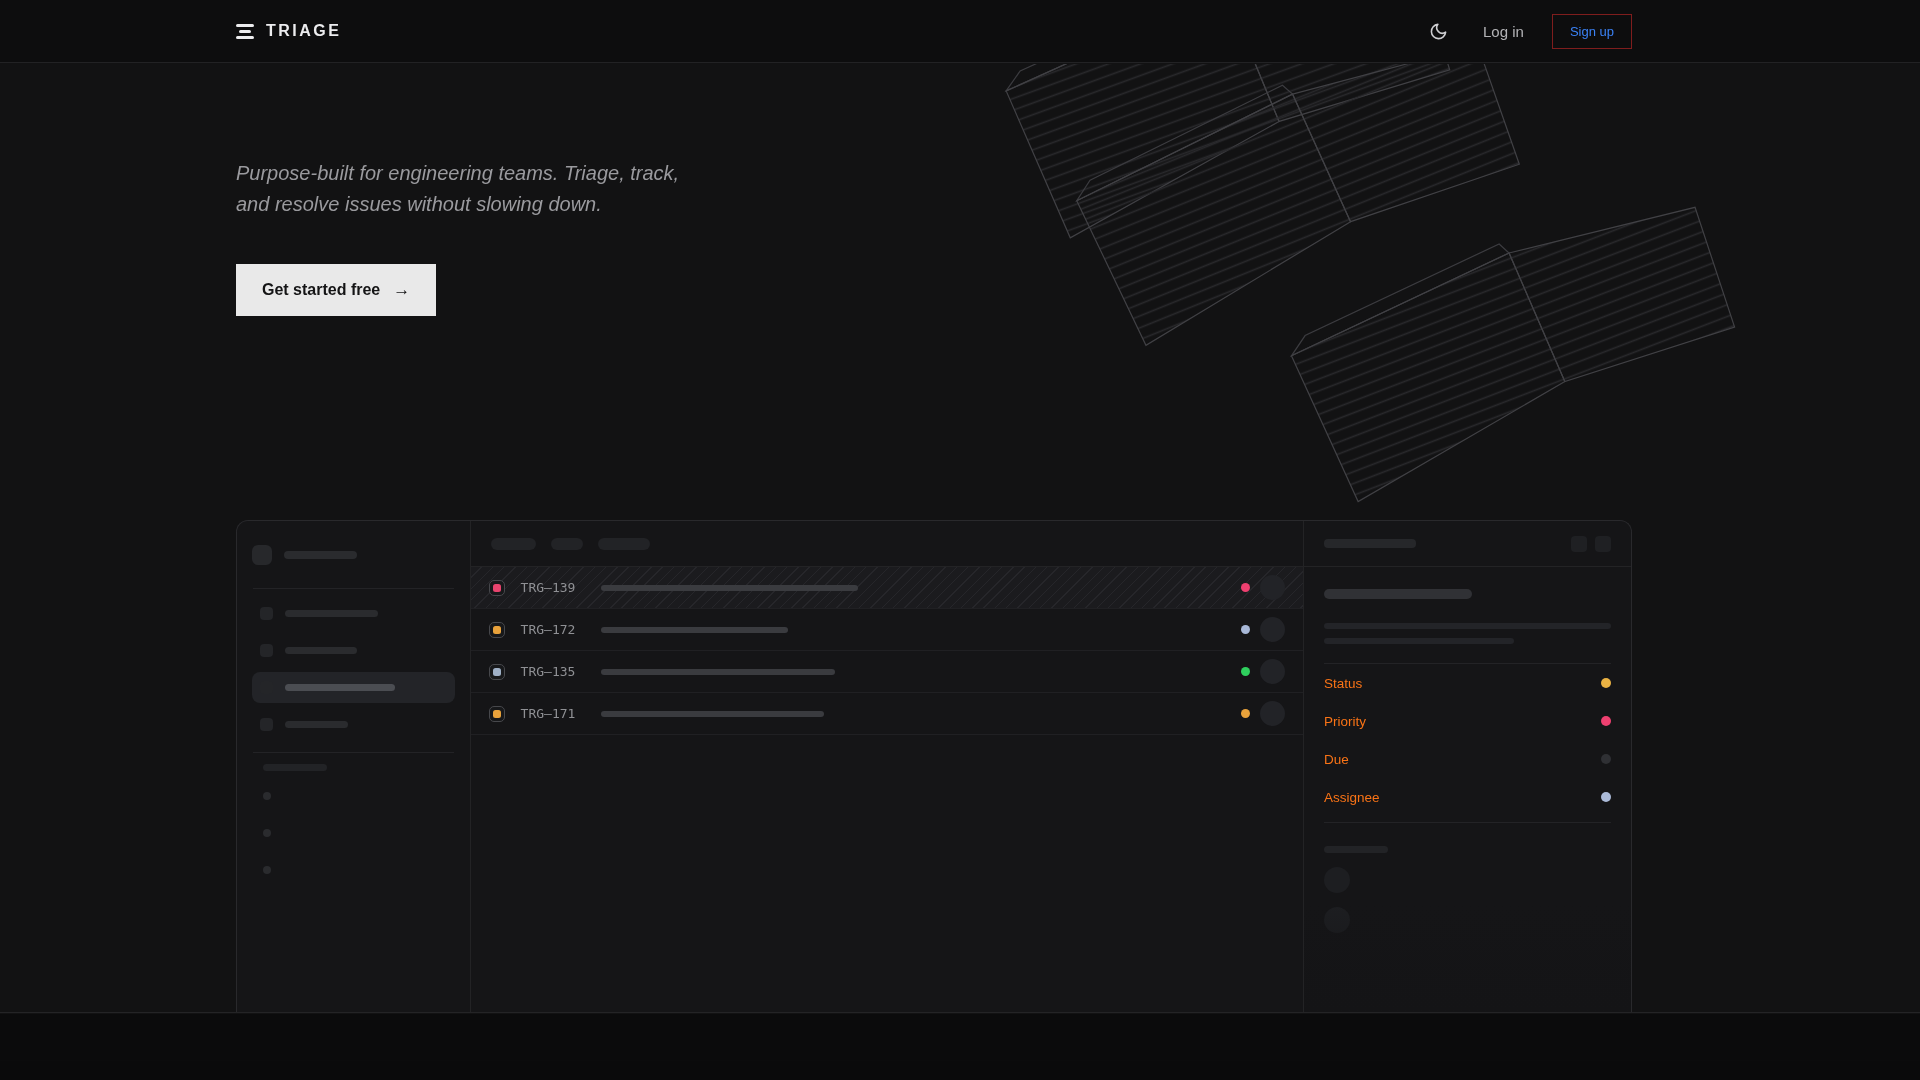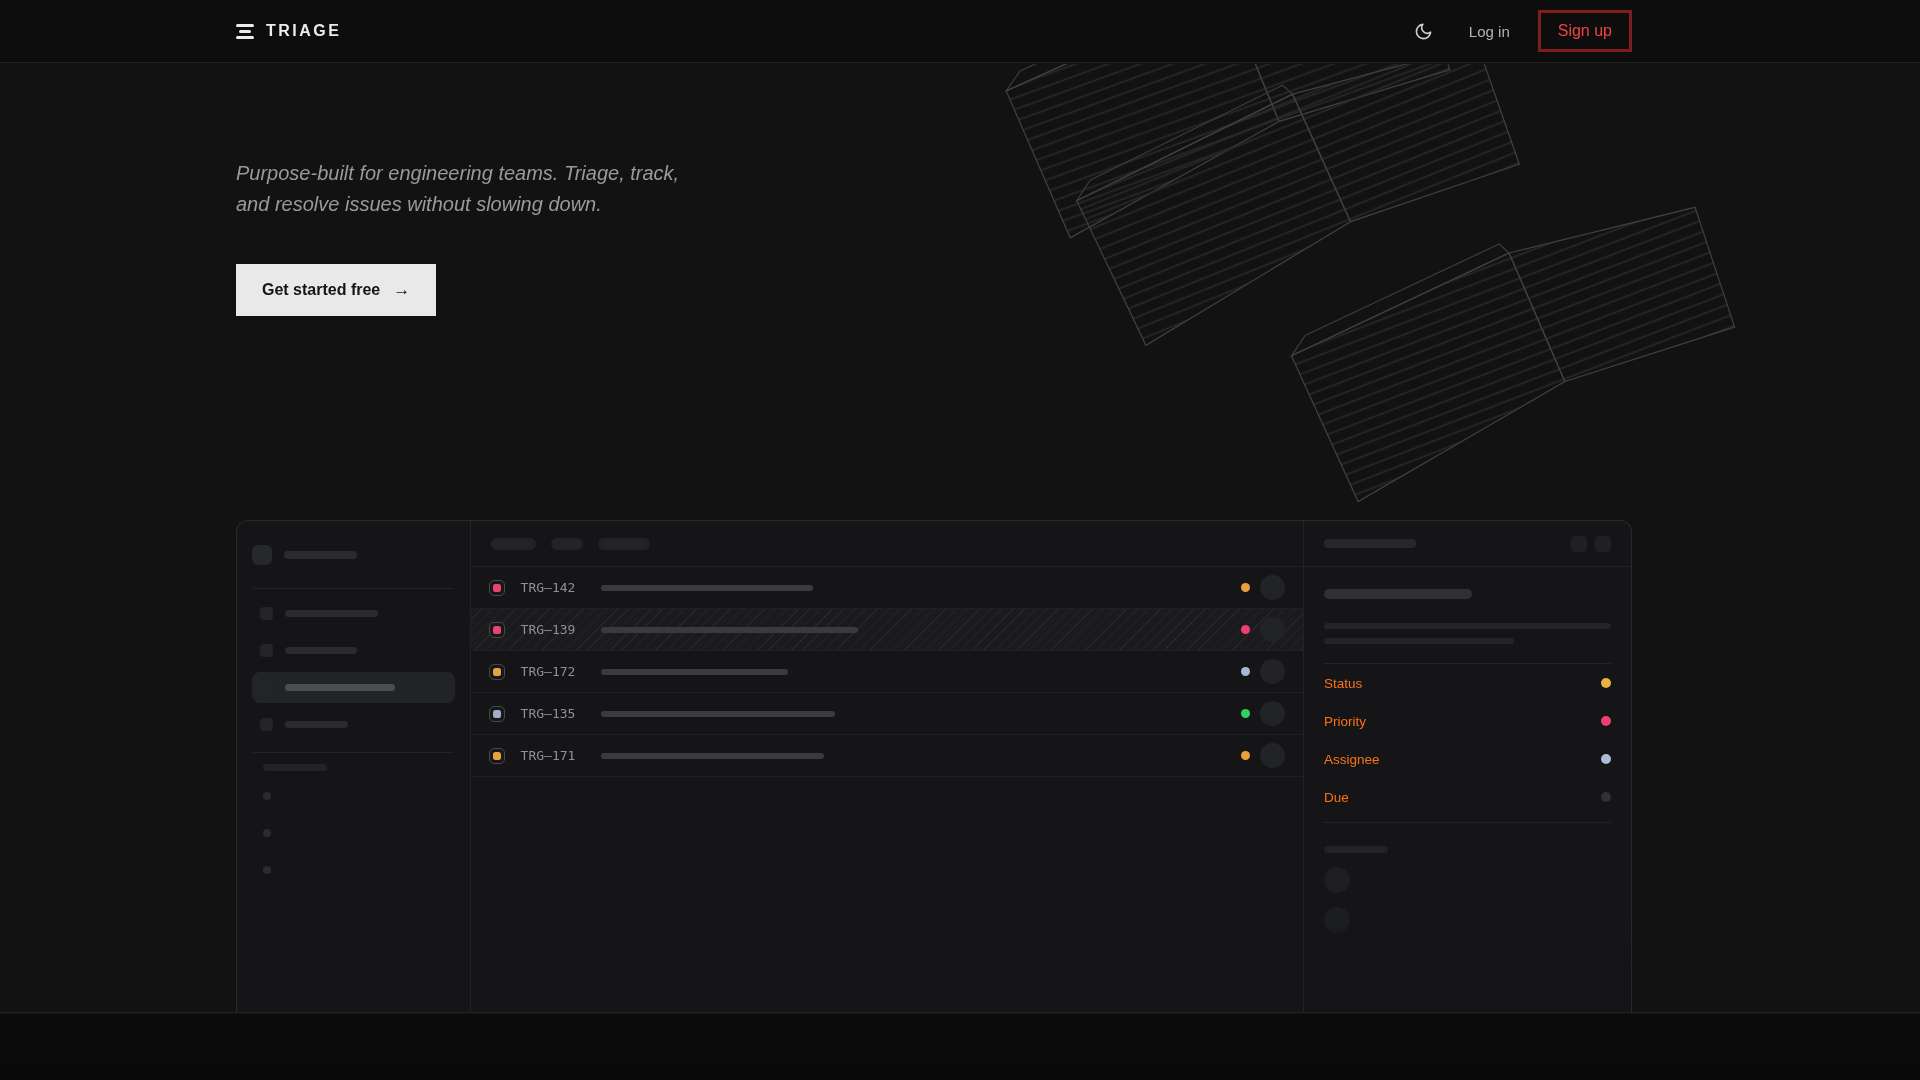--- a/index.html
+++ b/index.html
@@ -13,21 +13,21 @@
   .brand { display:flex; align-items:center; gap:12px; }
   .brand-icon { display:flex; flex-direction:column; gap:3px; width:18px; }
   .brand-icon span { height:3px; border-radius:1.5px; background:#ececee; }
   .brand-icon span:nth-child(1){ width:18px; }
   .brand-icon span:nth-child(2){ width:12px; margin-left:3px; }
   .brand-icon span:nth-child(3){ width:18px; }
   .brand-name { color:#ececee; font-size:16px; font-weight:700; letter-spacing:2.5px; }
   .nav-right { display:flex; align-items:center; gap:28px; }
   .moon-btn { width:34px; height:34px; display:flex; align-items:center; justify-content:center; cursor:pointer; }
   .login { color:#b3b3b6; font-size:15px; cursor:pointer; }
-  .signup { border:3px solid #7f1d1d; background:transparent; color:#ef4444; font-size:16px; padding:9px 17px; cursor:pointer; font-family:inherit; }
+  .signup { border:1px solid #7f1d1d; background:transparent; color:#3b82f6; font-size:13px; padding:9px 17px; cursor:pointer; font-family:inherit; }
 
   
   .hero { position:absolute; top:64px; left:0; width:1920px; height:949px; background:#121213; overflow:hidden; border-bottom:1px solid #242426; }
   .hero-copy { position:absolute; left:236px; top:62px; width:640px; z-index:2; }
   .headline { color:#ededee; font-size:57px; line-height:1.14; font-weight:500; letter-spacing:-1px; white-space:pre-line; }
   .subhead { margin-top:32px; color:#9a9a9e; font-size:20px; line-height:1.55; width:470px;font-style:italic; }
   .cta { margin-top:44px; display:inline-flex; align-items:center; gap:13px; background:#e9e9e9; color:#141415; border:none; font-family:inherit; font-size:16px; font-weight:600; padding:16px 26px; cursor:pointer; }
   .cta .arrow { font-size:17px; font-weight:400; }
 
   
@@ -188,31 +188,20 @@
         </div>
       </div>
 
       <div class="mock-col-list">
         <div class="list-header">
           <span class="tab-pill" style="width:45px"></span>
           <span class="tab-pill" style="width:32px"></span>
           <span class="tab-pill" style="width:52px"></span>
         </div>
 
-        <div class="issue-row">
-          <span class="issue-icon">
-              <i style="background: rgb(232, 68, 110);"></i>
-            </span>
-          <span class="issue-id">TRG–142</span>
-          <span class="issue-title" style="width: 212px;"></span>
-          <span class="issue-right">
-              <span class="status-dot" style="background: rgb(233, 162, 59);"></span>
-              <span class="issue-avatar"></span>
-            </span>
-        </div>
         <div class="issue-row selected">
           <span class="issue-icon">
               <i style="background: rgb(232, 68, 110);"></i>
             </span>
           <span class="issue-id">TRG–139</span>
           <span class="issue-title" style="width: 257px;"></span>
           <span class="issue-right">
               <span class="status-dot" style="background: rgb(238, 64, 112);"></span>
               <span class="issue-avatar"></span>
             </span>
@@ -267,26 +256,26 @@
 
         <div class="field-row">
           <span class="field-label">Status</span>
           <span class="field-dot" style="background: rgb(234, 178, 67);"></span>
         </div>
         <div class="field-row">
           <span class="field-label">Priority</span>
           <span class="field-dot" style="background: rgb(238, 64, 112);"></span>
         </div>
         <div class="field-row">
+          <span class="field-label">Due</span>
+          <span class="field-dot" style="background: rgb(47, 48, 52);"></span>
+        </div>
+        <div class="field-row">
           <span class="field-label">Assignee</span>
           <span class="field-dot" style="background: rgb(172, 187, 217);"></span>
-        </div>
-        <div class="field-row">
-          <span class="field-label">Due</span>
-          <span class="field-dot" style="background: rgb(47, 48, 52);"></span>
         </div>
 
         <div class="detail-div" style="margin-top:6px"></div>
         <div class="activity-title"></div>
         <div class="activity-avatar"></div>
         <div class="activity-avatar"></div>
         <div class="detail-fade"></div>
       </div>
     </div>
   </div>

